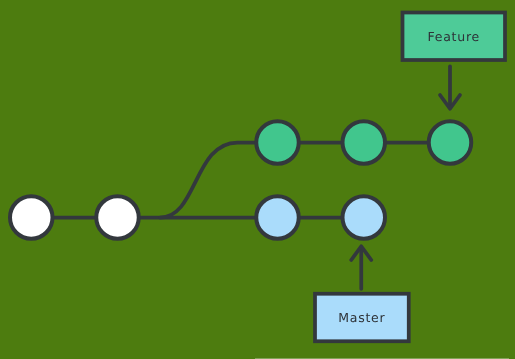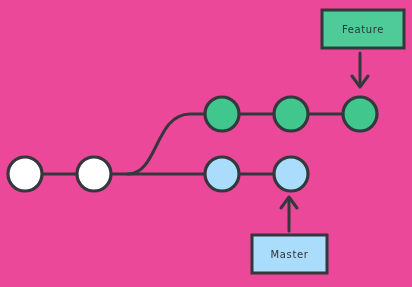--- a/index.html
+++ b/index.html
@@ -10,21 +10,21 @@
     width: 412px;
     height: 287px;
     overflow: hidden;
     background: #f5f5f5;
     font-family: "DejaVu Sans", sans-serif;
   }
   #diagram-root {
     position: relative;
     width: 412px;
     height: 287px;
-    background: #ec4899;
+    background: #4d7c0f;
   }
   #git-graph-svg {
     position: absolute;
     left: 0;
     top: 0;
     width: 412px;
     height: 287px;
     display: block;
   }
   .label-text {

